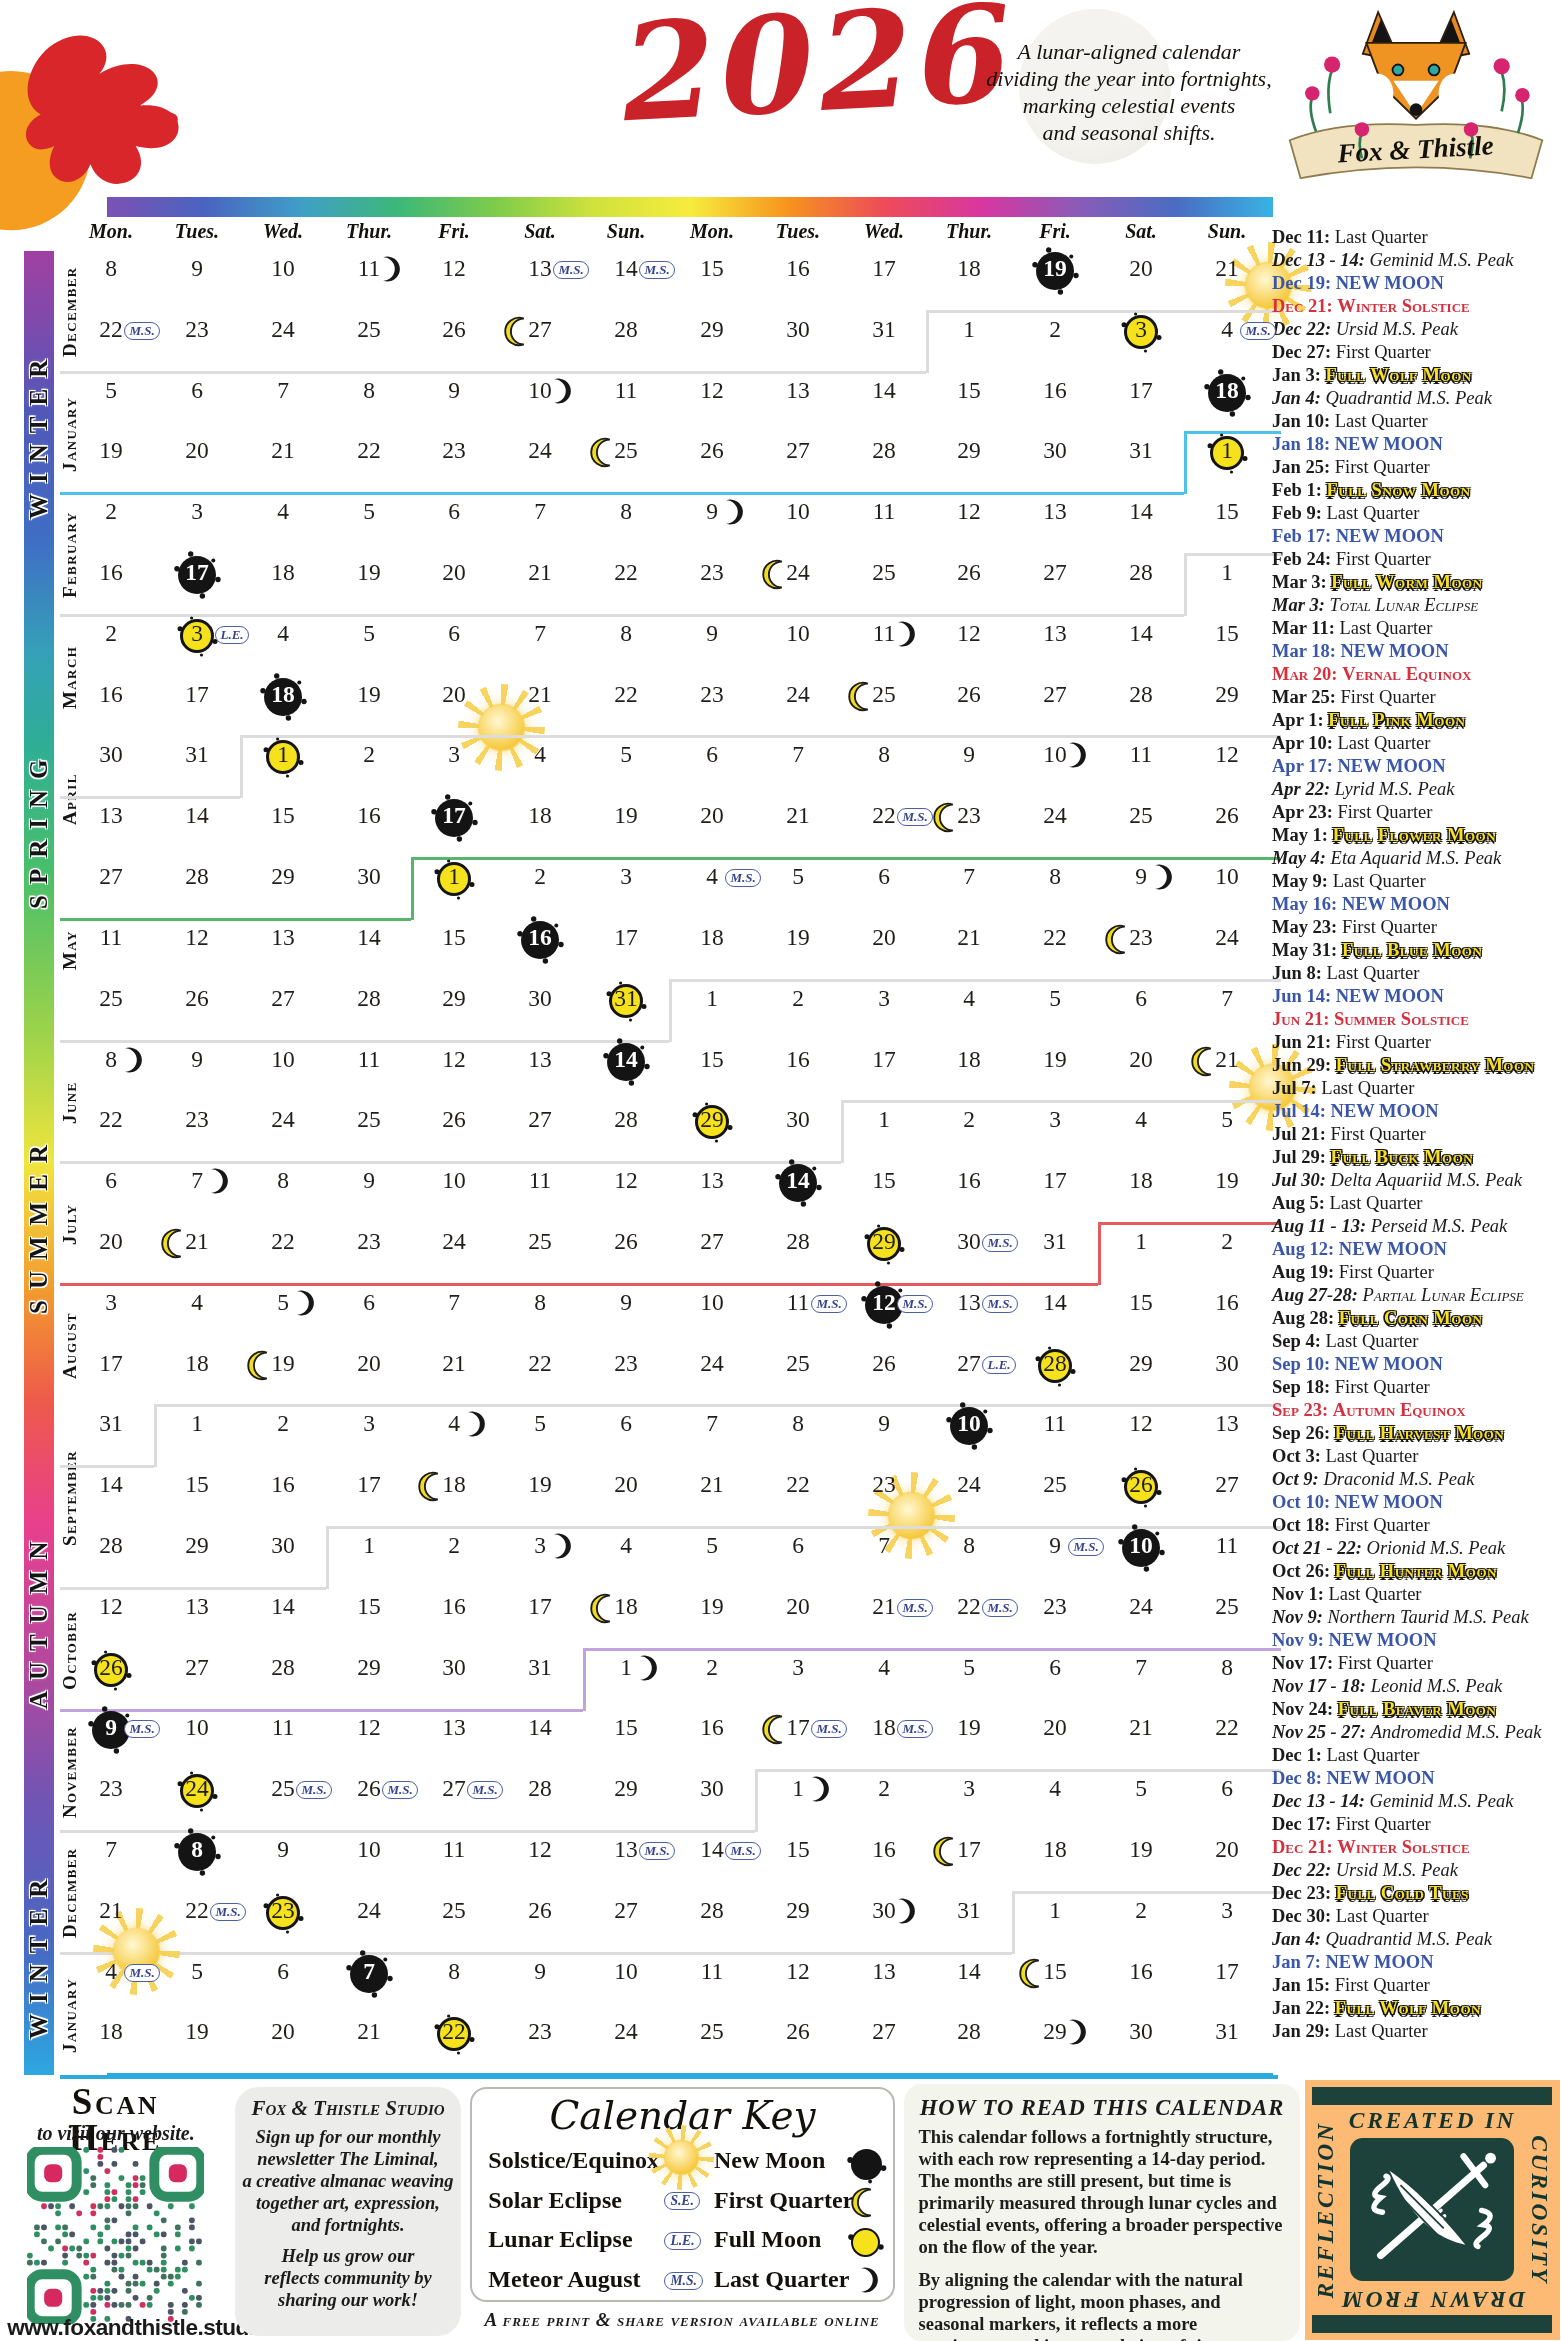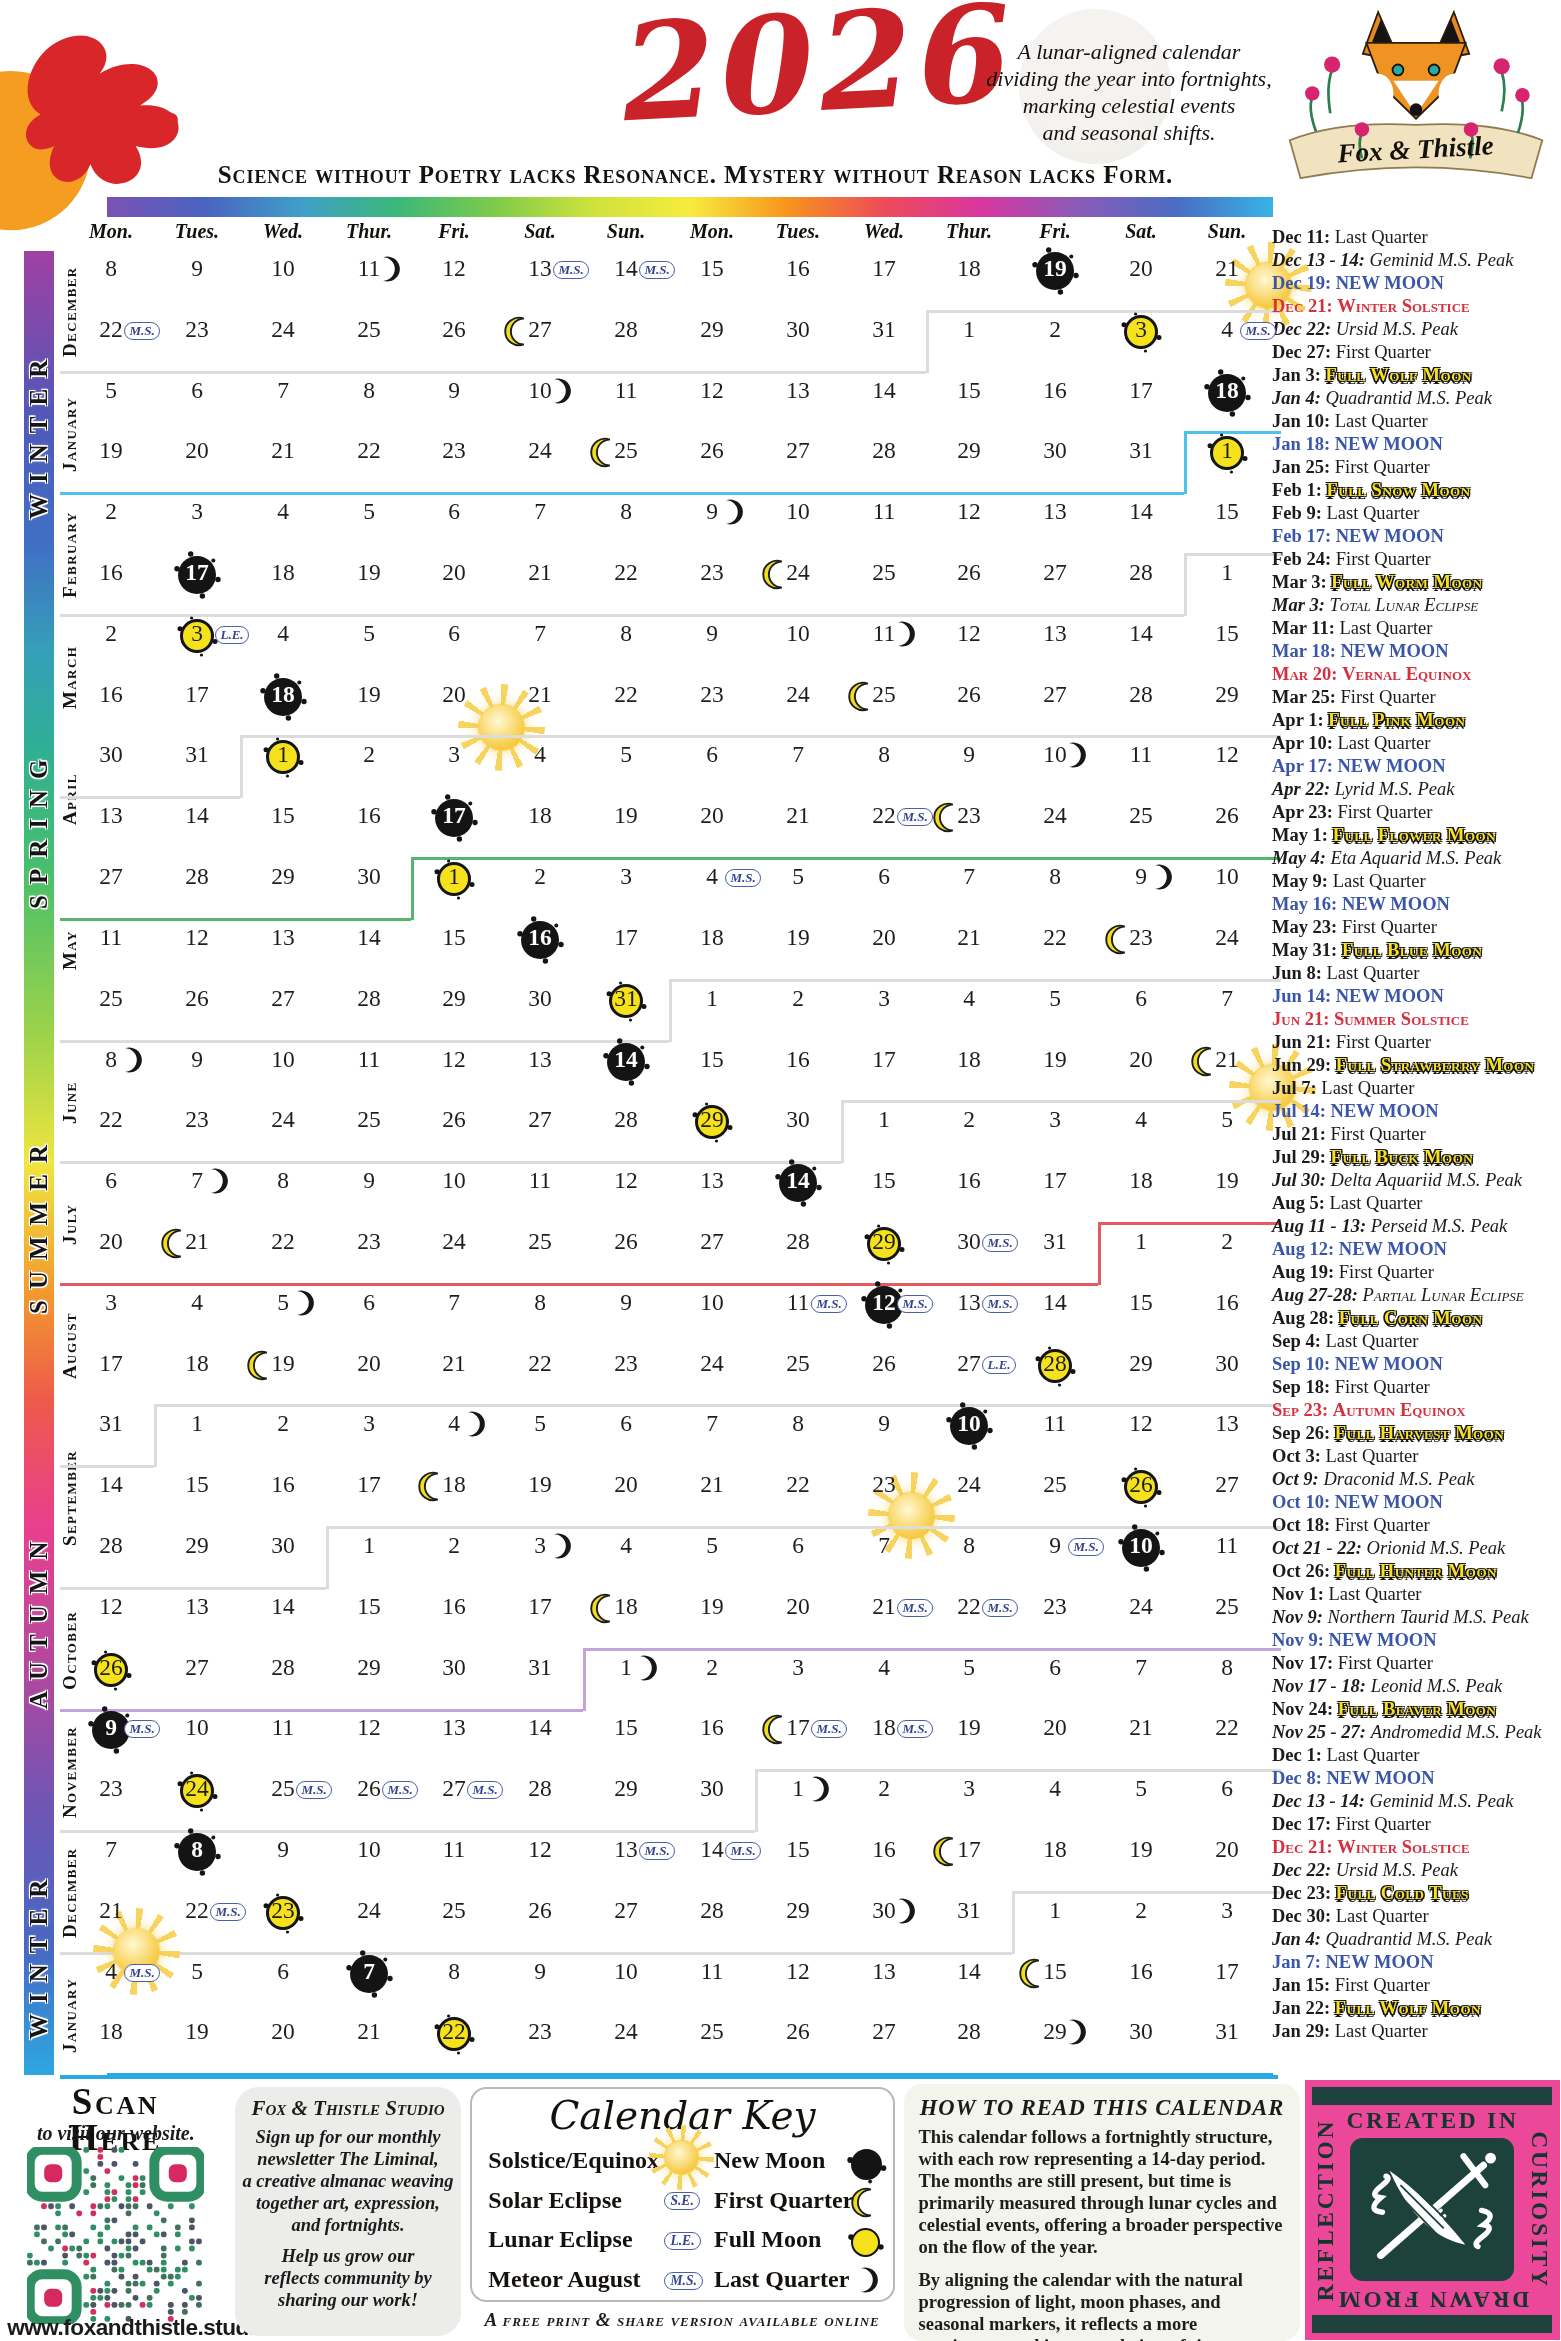--- a/index.html
+++ b/index.html
@@ -93,38 +93,37 @@
     box-shadow:17px 3.6px 0 -12.6px #141414,-16.3px -4.5px 0 -12.6px #141414,3.6px 17px 0 -13.6px #141414;}
   .key-fm{position:absolute;width:29px;height:29px;background:#f6e21c;border:2.7px solid #141414;
     border-radius:50%;box-sizing:border-box;box-shadow:15.4px 4.5px 0 -11.7px #141414,-14.5px -5.4px 0 -11.7px #141414;}
   #key-note{left:450px;top:2309px;width:464px;text-align:center;font-style:italic;font-weight:700;
     font-size:19px;font-variant:small-caps;letter-spacing:0.9px;}
   #howto-box{left:904px;top:2084px;width:396px;height:257px;background:#f3f5ec;border-radius:18px;
     padding:11px 14.5px;box-sizing:border-box;}
   #howto-title{text-align:center;font-style:italic;font-weight:700;font-size:22.6px;letter-spacing:0.9px;margin-bottom:5.4px;}
   .howto-p{font-weight:600;font-size:18.5px;line-height:22px;color:#1d1d1b;}
   .howto-p+.howto-p{margin-top:11px;}
-  #badge{left:1305px;top:2080px;width:255px;height:260px;background:#ec4899;}
+  #badge{left:1305px;top:2080px;width:255px;height:260px;background:#fdba74;font-style:italic;}
   .badge-bar{position:absolute;left:7.2px;width:240px;height:18px;background:#1d423c;}
   .badge-word{position:absolute;font-weight:700;font-size:23.5px;letter-spacing:2.7px;color:#14342e;
     font-family:"Liberation Serif",serif;white-space:nowrap;}
   #badge-panel{position:absolute;left:45px;top:58px;width:164px;height:143px;background:#1d423c;border-radius:12.6px;}
 </style>
 </head>
 <body>
 
 <div id="page">
 
   <svg class="abs" style="left:0;top:14.5px" width="208" height="217" viewBox="0 0 230 240">
     <circle cx="12" cy="150" r="88" fill="#f59d20"></circle>
     <path d="M55 35 C95 5 135 35 110 65 C160 35 200 75 155 100 C215 95 210 160 150 145 C175 185 115 205 100 165 C85 200 40 185 60 145 C30 160 15 125 45 110 C20 95 30 55 55 35 Z" fill="#d8262b"></path>
     <ellipse cx="180" cy="118" rx="17" ry="10" fill="#d8262b" transform="rotate(-14 180 118)"></ellipse>
   </svg>
   <div class="abs" id="year">2026</div>
-  <div class="abs" id="tagline">Science without Poetry lacks Resonance.  Mystery without Reason lacks Form.</div>
   <div class="abs" id="moon-ghost"></div>
   <div class="abs" id="blurb">
     <div>A lunar-aligned calendar</div>
     <div>dividing the year into fortnights,</div>
     <div>marking celestial events</div>
     <div>and seasonal shifts.</div>
   </div>
   <svg class="abs" style="left:1276px;top:5.4px" width="280" height="193" viewBox="0 0 310 214">
     <path d="M15 150 Q70 128 155 133 Q240 128 295 150 L283 192 Q155 168 27 192 Z" fill="#f2e3c0" stroke="#8e7c4e" stroke-width="2"></path>
     <polygon points="113,8 137,62 96,54" fill="#e8891d" stroke="#2c1f0e" stroke-width="2"></polygon>

